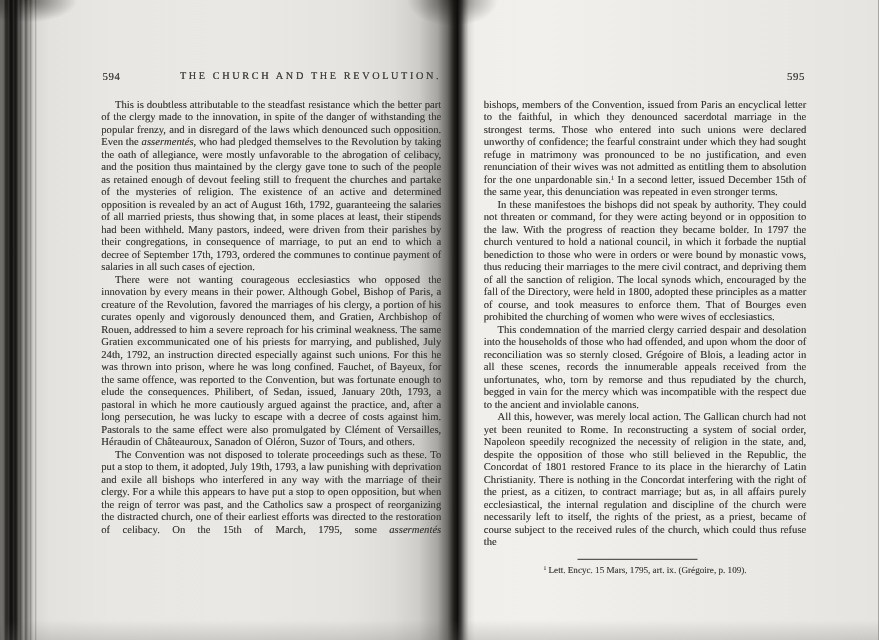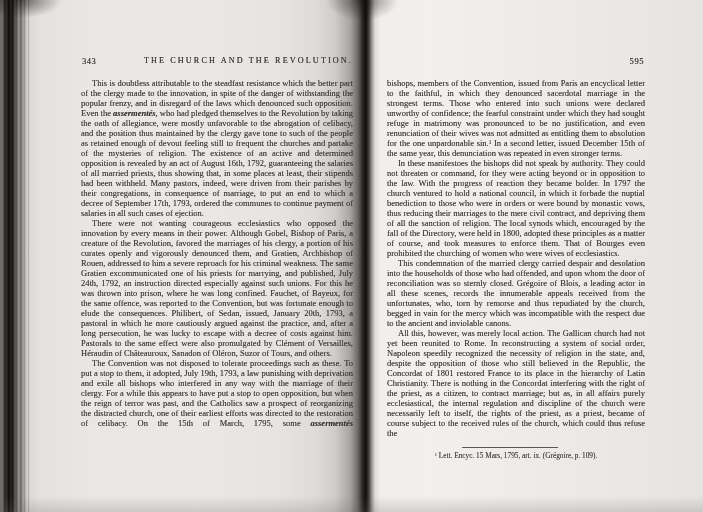--- a/index.html
+++ b/index.html
@@ -42,39 +42,39 @@
   }
   .pn-left{left:1px;}
   .pn-right{right:1px;padding-left:10px;}
   .bodytext{
     font-size:8.5px;line-height:10px;text-align:justify;
     text-shadow:0 0 0.5px rgba(58,56,53,0.55);
   }
   .para{margin:0;}
   .para.indent{text-indent:11px;}
   .para.cont{text-align-last:justify;}
-  .para i{font-style:italic;font-weight:bold;}
+  .para i{font-style:italic;}
   sup{font-size:0.62em;vertical-align:baseline;position:relative;top:-0.35em;line-height:0;}
   .footnote-block{margin-top:9px;}
   .footnote-rule{width:96px;height:1px;background:#5a5855;margin:0 auto 4px auto;transform:translateX(-6px);}
   .footnote{
     text-align:center;font-size:7.3px;line-height:8.5px;color:#3e3c3a;
     text-shadow:0 0 0.4px rgba(58,56,53,0.5);
   }
 </style>
 </head>
 <body>
 
 <div class="scan">
 
   <div class="edge-streaks"></div>
 
   <div class="page-col col-left">
     <div class="pagehead">
-      <span class="pagenum pn-left">343</span>
+      <span class="pagenum pn-left">594</span>
       <span class="runhead">THE CHURCH AND THE REVOLUTION.</span>
     </div>
     <div class="bodytext">
         <p class="para indent"><span>This is doubtless attributable to the steadfast resistance which the better part of the clergy made to the innovation, in spite of the danger of withstanding the popular frenzy, and in disregard of the laws which denounced such opposition. Even the </span><i>assermentés</i><span>, who had pledged themselves to the Revolution by taking the oath of allegiance, were mostly unfavorable to the abrogation of celibacy, and the position thus maintained by the clergy gave tone to such of the people as retained enough of devout feeling still to frequent the churches and partake of the mysteries of religion. The existence of an active and determined opposition is revealed by an act of August 16th, 1792, guaranteeing the salaries of all married priests, thus showing that, in some places at least, their stipends had been withheld. Many pastors, indeed, were driven from their parishes by their congregations, in consequence of marriage, to put an end to which a decree of September 17th, 1793, ordered the communes to continue payment of salaries in all such cases of ejection.</span></p>
         <p class="para indent"><span>There were not wanting courageous ecclesiastics who opposed the innovation by every means in their power. Although Gobel, Bishop of Paris, a creature of the Revolution, favored the marriages of his clergy, a portion of his curates openly and vigorously denounced them, and Gratien, Archbishop of Rouen, addressed to him a severe reproach for his criminal weakness. The same Gratien excommunicated one of his priests for marrying, and published, July 24th, 1792, an instruction directed especially against such unions. For this he was thrown into prison, where he was long confined. Fauchet, of Bayeux, for the same offence, was reported to the Convention, but was fortunate enough to elude the consequences. Philibert, of Sedan, issued, January 20th, 1793, a pastoral in which he more cautiously argued against the practice, and, after a long persecution, he was lucky to escape with a decree of costs against him. Pastorals to the same effect were also promulgated by Clément of Versailles, Héraudin of Châteauroux, Sanadon of Oléron, Suzor of Tours, and others.</span></p>
         <p class="para indent cont"><span>The Convention was not disposed to tolerate proceedings such as these. To put a stop to them, it adopted, July 19th, 1793, a law punishing with deprivation and exile all bishops who interfered in any way with the marriage of their clergy. For a while this appears to have put a stop to open opposition, but when the reign of terror was past, and the Catholics saw a prospect of reorganizing the distracted church, one of their earliest efforts was directed to the restoration of celibacy. On the 15th of March, 1795, some </span><i>assermentés</i></p>
       </div>
   </div>
 
   <div class="page-col col-right">

